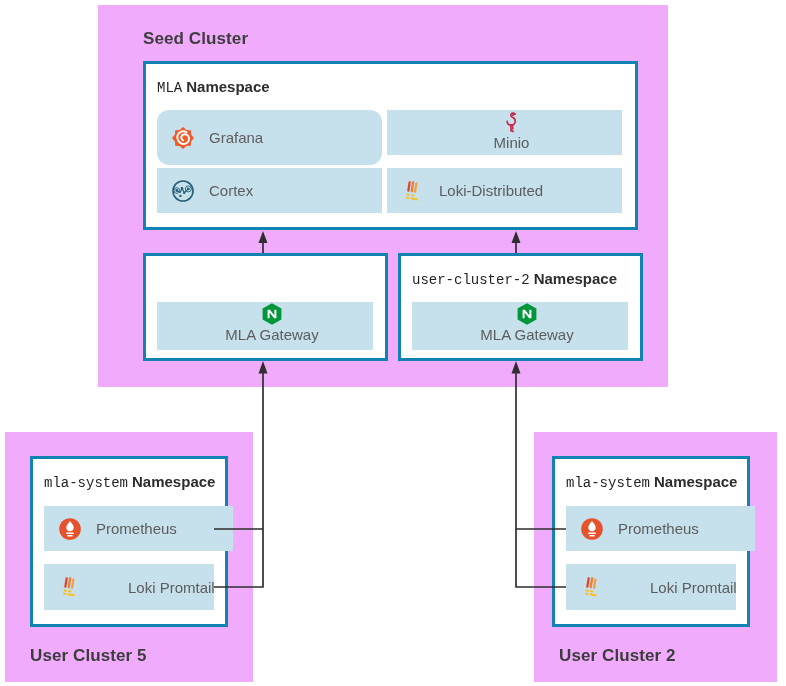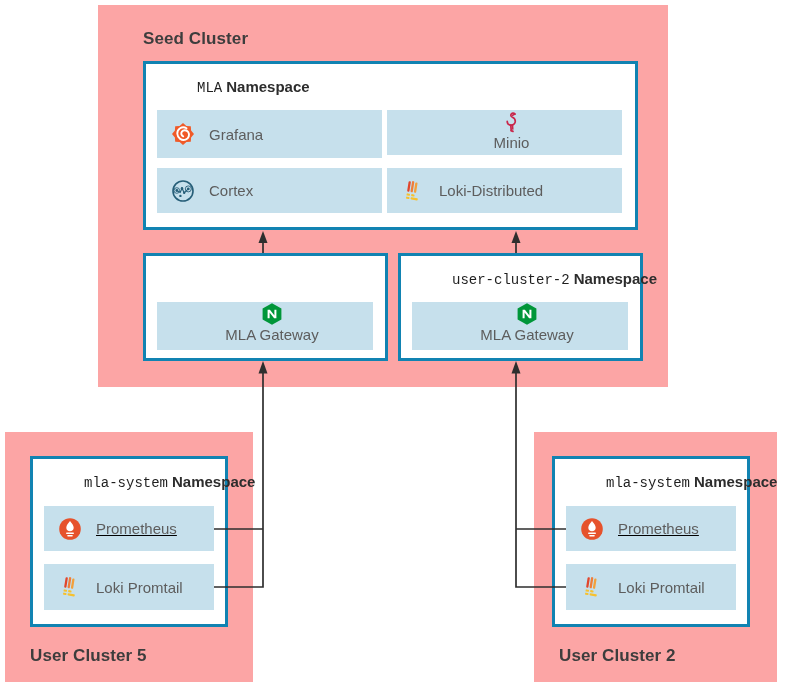--- a/index.html
+++ b/index.html
@@ -1,48 +1,48 @@
 <!DOCTYPE html>
 <html><head>
 <meta charset="utf-8">
 <style>
   html,body{margin:0;padding:0;background:#fff;}
   body{width:786px;height:686px;position:relative;font-family:"Liberation Sans",sans-serif;}
   .canvas{position:absolute;left:0;top:0;width:786px;height:686px;background:#fff;overflow:hidden;}
   .connectors{position:absolute;left:0;top:0;z-index:6;pointer-events:none;}
-  .cluster{position:absolute;background:#fca5a5;z-index:1;}
+  .cluster{position:absolute;background:#f0abfc;z-index:1;}
   .seed{left:98px;top:5px;width:570px;height:382px;}
   .uc1{left:5px;top:432px;width:248px;height:250px;}
   .uc2{left:534px;top:432px;width:243px;height:250px;}
   .cluster-title{position:absolute;font-size:17px;font-weight:700;color:#3d3d3d;letter-spacing:.1px;}
   .seed .cluster-title{left:45px;top:24px;}
   .uc-title{left:25px;top:214px;}
   .ns-box{position:absolute;background:#fff;border:3px solid #1183b2;box-sizing:border-box;z-index:2;}
   .mla-box{left:45px;top:56px;width:495px;height:169px;}
   .gw1{left:45px;top:248px;width:245px;height:108px;}
   .gw2{left:300px;top:248px;width:245px;height:108px;padding-left:14px;}
   .ns1{left:25px;top:24px;width:198px;height:171px;}
   .ns2{left:18px;top:24px;width:198px;height:171px;}
   .ns-header{position:absolute;left:11px;top:14px;white-space:nowrap;}
-  .mono{font-family:"Liberation Mono","DejaVu Sans Mono",monospace;font-size:14px;color:#1f1f1f;margin-left:40px;}
+  .mono{font-family:"Liberation Mono","DejaVu Sans Mono",monospace;font-size:14px;color:#1f1f1f;}
   .ns-word{font-size:15px;font-weight:700;color:#2d2d2d;margin-left:4px;}
   .svc{position:absolute;background:#c6e0ec;display:flex;align-items:center;}
   .svc .icon{margin-left:14px;width:24px;height:24px;flex:0 0 24px;}
   .svc .icon svg{display:block;width:24px;height:24px;}
   .svc-label{margin-left:14px;font-size:15px;color:#5d5d5d;white-space:nowrap;}
   
-  .svc-g1{left:11px;top:46px;width:225px;height:48px;}
+  .svc-g1{left:11px;top:46px;width:225px;height:55px;border-radius:12px;}
   .svc-g2{left:241px;top:46px;width:235px;height:45px;flex-direction:column;}
   .svc-g3{left:11px;top:104px;width:225px;height:45px;}
   .svc-g4{left:241px;top:104px;width:235px;height:45px;}
   
   .svc-gw{left:11px;top:46px;width:216px;height:48px;flex-direction:column;}
   
-  .svc-u1{left:11px;top:47px;width:170px;height:45px;text-decoration:underline;}
-  .svc-u2{left:11px;top:105px;width:170px;height:46px;}
+  .svc-u1{left:11px;top:47px;width:189px;height:45px;}
+  .svc-u2{left:11px;top:105px;width:170px;height:46px;gap:32px;}
 </style>
 </head>
 <body>
 
 <div class="canvas">
 
   <div class="cluster seed">
     <div class="cluster-title">Seed Cluster</div>
 
     <div class="ns-box mla-box">

